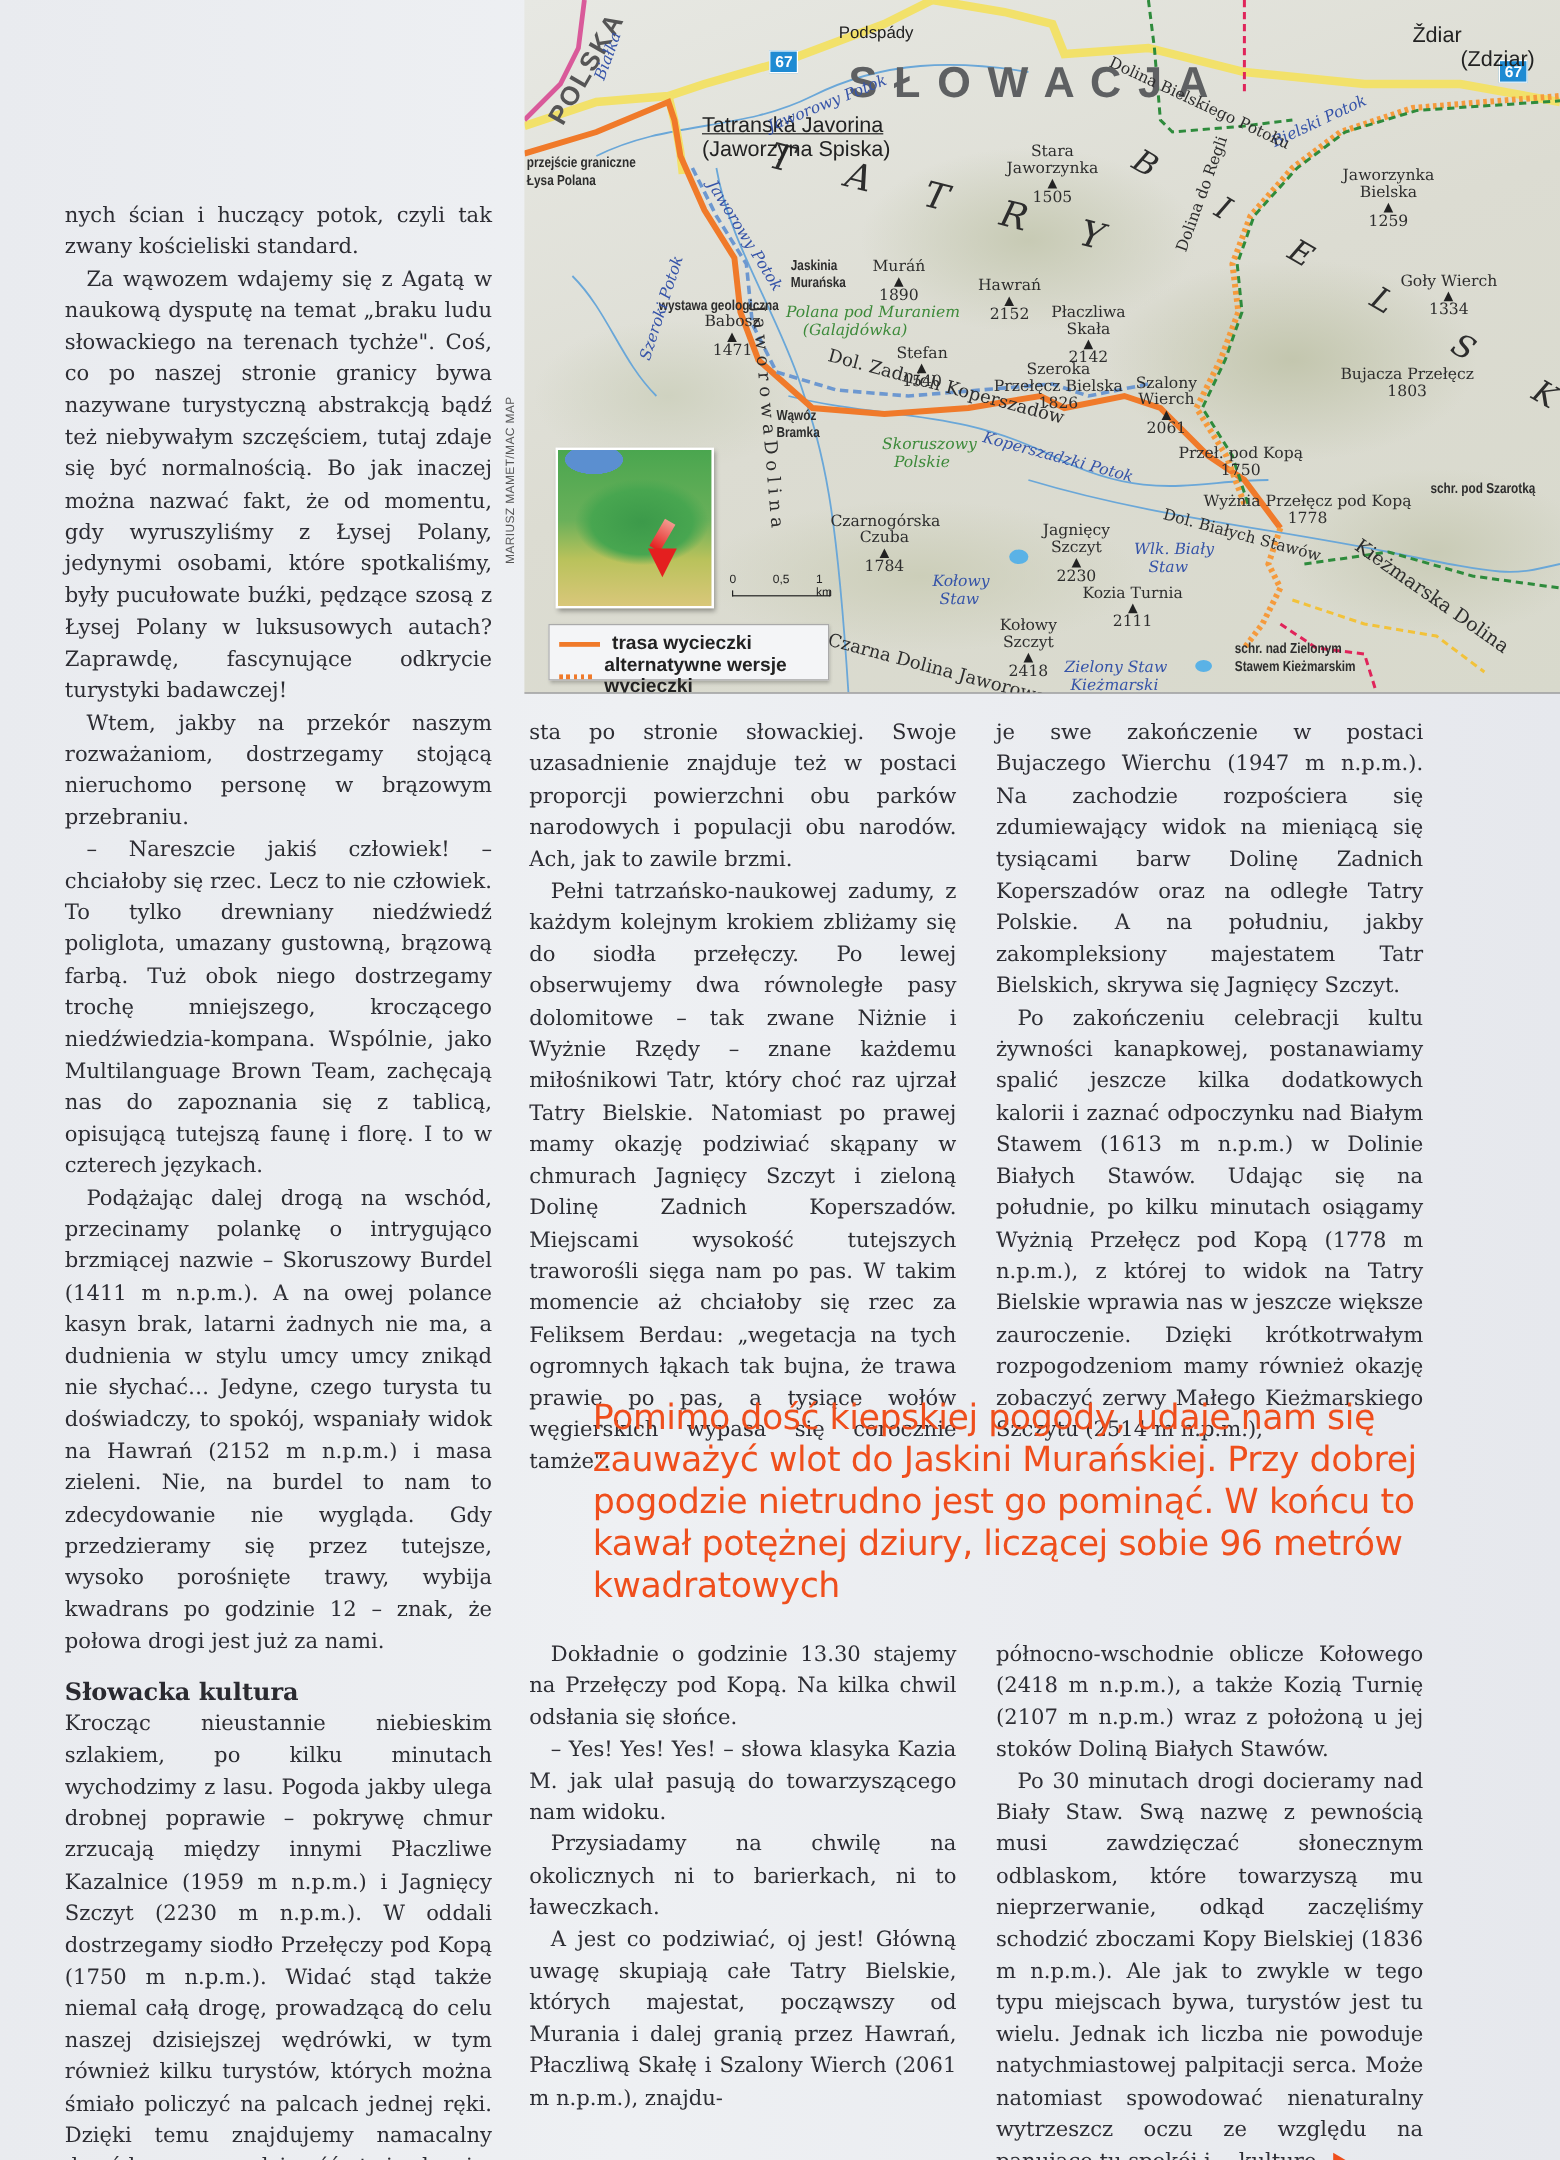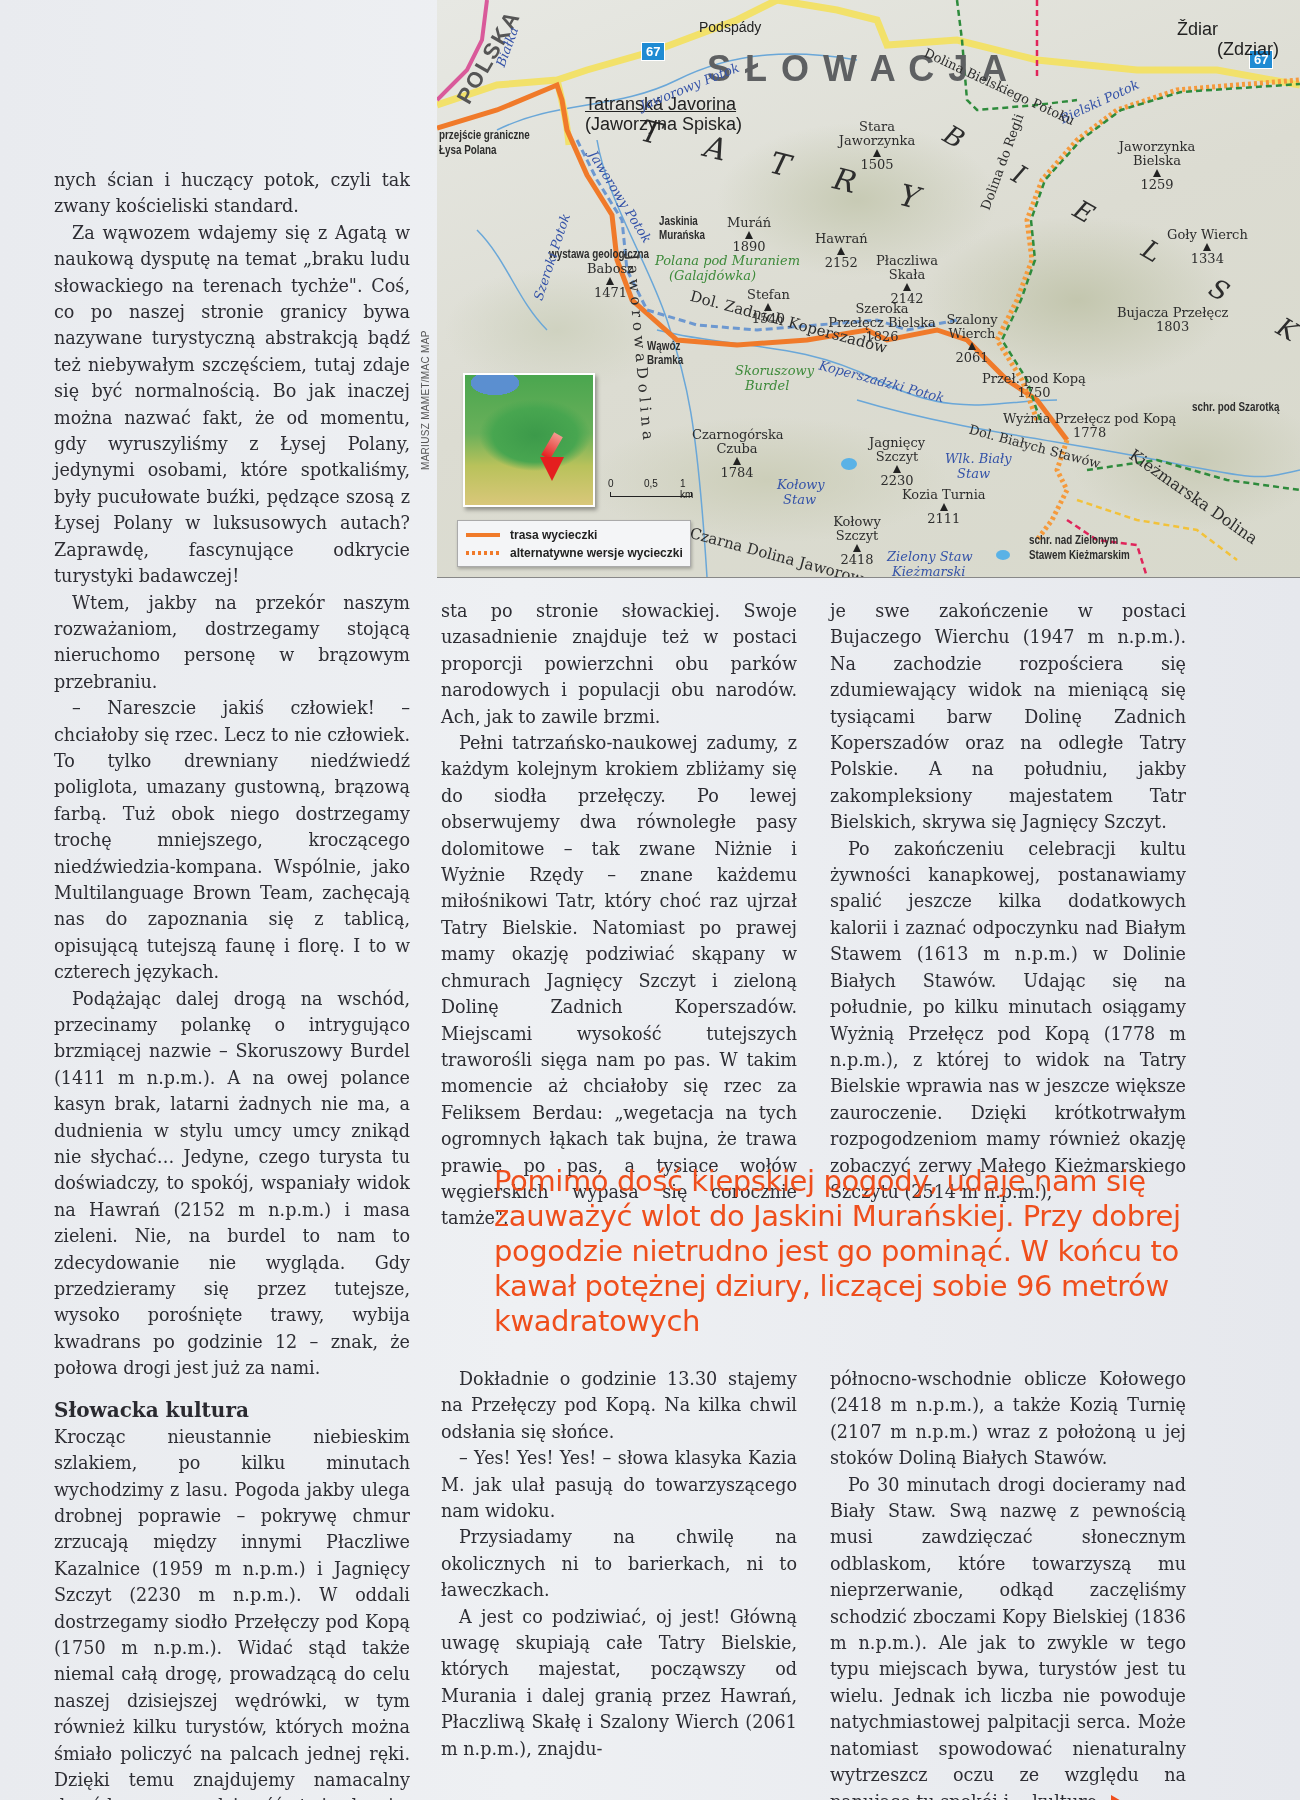--- a/index.html
+++ b/index.html
@@ -43,21 +43,21 @@
   .peak{display:block;margin:1px auto;width:0;height:0;border-left:4px solid transparent;border-right:4px solid transparent;border-bottom:8px solid #222;}
   .road-badge{position:absolute;background:#1f8bd3;color:#fff;font-family:"Liberation Sans",sans-serif;font-weight:bold;font-size:13px;padding:1px 4px;border:1px solid #fff;}
   .inset{position:absolute;left:26px;top:373px;width:128px;height:130px;border:2px solid #fff;box-shadow:2px 3px 4px rgba(0,0,0,.35);
         background:
           radial-gradient(ellipse 40px 20px at 30px 8px,#5b8fd0 0%,#5b8fd0 60%,rgba(0,0,0,0) 61%),
           radial-gradient(ellipse 70px 45px at 70px 60px,#3c9a4a 0%,#48a650 60%,rgba(0,0,0,0) 80%),
           linear-gradient(180deg,#4aa64f 0%,#6ab05a 45%,#b9c25b 70%,#d9c77a 100%);}
   .inset-arrow{position:absolute;left:75px;top:82px;width:0;height:0;border-left:12px solid transparent;border-right:12px solid transparent;border-top:24px solid #e41f1f;}
   .inset-arrow-tail{position:absolute;left:82px;top:58px;width:10px;height:26px;background:linear-gradient(#f39a8f,#e41f1f);transform:rotate(30deg);}
   .legend{position:absolute;left:20px;top:520px;width:232px;height:45px;background:#f4f5f7;border:1px solid #aaa;box-shadow:1px 2px 3px rgba(0,0,0,.25);}
-  .legend-row{position:absolute;left:8px;display:flex;align-items:center;font-family:"Liberation Sans",sans-serif;font-weight:bold;font-size:12px;color:#222;}
+  .legend-row{position:absolute;left:8px;display:flex;align-items:center;font-family:"Liberation Sans",sans-serif;font-weight:bold;font-size:16px;color:#222;}
   .legend-swatch{width:34px;height:4px;margin-right:10px;}
   .scale{position:absolute;left:173px;top:478px;width:84px;}
   .scale-bar{position:absolute;top:14px;left:0;width:80px;height:4px;border:1px solid #222;border-top:none;}
   .scale-tick{position:absolute;top:0;font-family:"Liberation Sans",sans-serif;font-size:10px;color:#222;}
 </style>
 </head>
 <body>
 
 <div class="page-shade"></div>
 
@@ -126,21 +126,21 @@
   <div class="ml water" style="left:340px;top:478px;">Kołowy</div>
   <div class="ml water" style="left:346px;top:493px;">Staw</div>
   <div class="ml water" style="left:508px;top:452px;">Wlk. Biały</div>
   <div class="ml water" style="left:520px;top:467px;">Staw</div>
   <div class="ml water" style="left:450px;top:550px;">Zielony Staw</div>
   <div class="ml water" style="left:455px;top:565px;">Kieżmarski</div>
 
   <div class="ml green" style="left:218px;top:254px;">Polana pod Muraniem</div>
   <div class="ml green" style="left:232px;top:269px;">(Galajdówka)</div>
   <div class="ml green" style="left:298px;top:364px;">Skoruszowy</div>
-  <div class="ml green" style="left:308px;top:379px;">Burdel</div>
+  <div class="ml green" style="left:308px;top:379px;">Polskie</div>
 
   <div class="ml" style="left:480px;top:80px;transform:rotate(25deg);">Dolina Bielskiego Potoku</div>
   <div class="ml" style="left:515px;top:155px;transform:rotate(-70deg);">Dolina do Regli</div>
   <div class="ml" style="left:110px;top:340px;transform:rotate(85deg);font-size:15px;">J a w o r o w a   D o l i n a</div>
   <div class="ml" style="left:250px;top:315px;transform:rotate(15deg);font-size:15px;">Dol. Zadnich Koperszadów</div>
   <div class="ml" style="left:530px;top:440px;transform:rotate(15deg);">Dol. Białych Stawów</div>
   <div class="ml" style="left:680px;top:490px;transform:rotate(35deg);font-size:16px;">Kieżmarska Dolina</div>
   <div class="ml" style="left:250px;top:550px;transform:rotate(15deg);font-size:15px;">Czarna Dolina Jaworowa</div>
 
   <div class="ml" style="left:290px;top:216px;"><span>Muráń</span><i class="peak"></i><span>1890</span></div>

